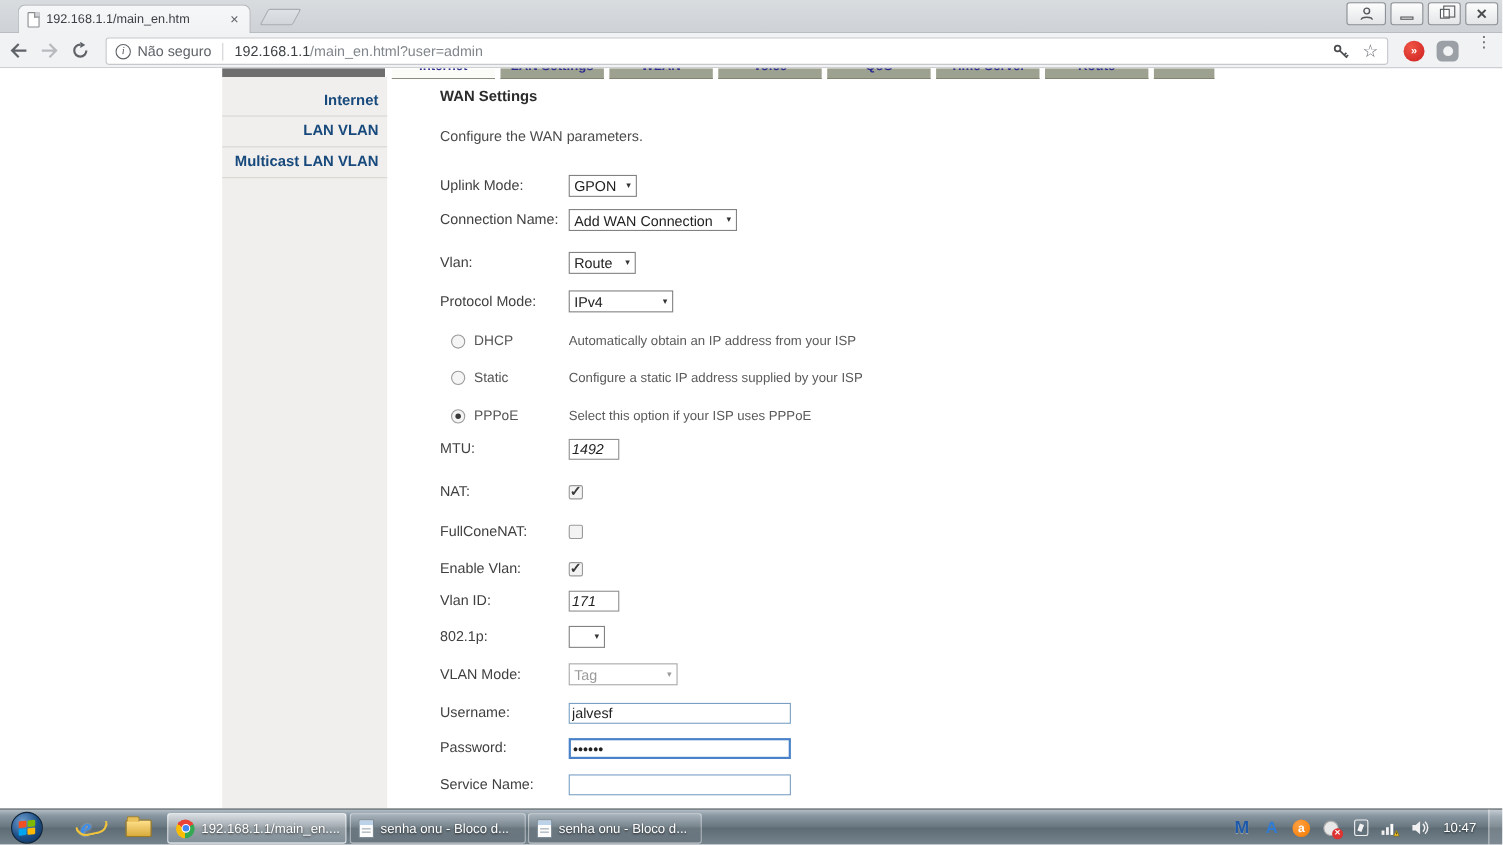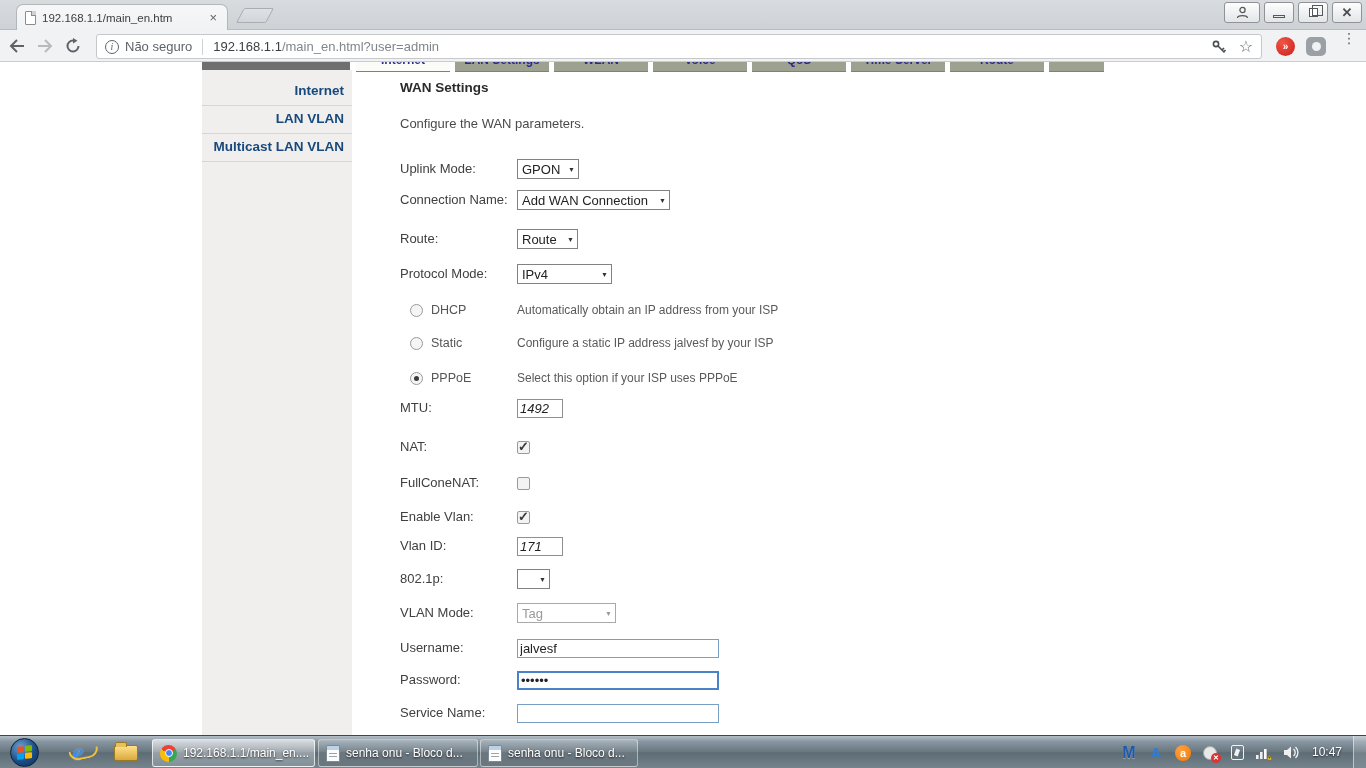--- a/index.html
+++ b/index.html
@@ -273,21 +273,21 @@
         <span class="flabel">Connection Name:</span>
         <span class="fctrl">
             <span class="fselect" style="width:153px">
           <span>Add WAN Connection</span>
           <span class="arr">▼</span>
         </span>
           </span>
       </div>
 
       <div class="frow" style="top:156px">
-        <span class="flabel">Route:</span>
+        <span class="flabel">Vlan:</span>
         <span class="fctrl">
             <span class="fselect" style="width:61px">
           <span>Route</span>
           <span class="arr">▼</span>
         </span>
           </span>
       </div>
 
       <div class="frow" style="top:191px">
         <span class="flabel">Protocol Mode:</span>
@@ -305,21 +305,21 @@
           <span class="rlabel">DHCP</span>
         </span>
         <span class="fdesc">Automatically obtain an IP address from your ISP</span>
       </div>
 
       <div class="frow radio-row" style="top:260px">
         <span class="fctrl" style="left:0">
           <input type="radio" name="ipmode" style="">
           <span class="rlabel">Static</span>
         </span>
-        <span class="fdesc">Configure a static IP address jalvesf by your ISP</span>
+        <span class="fdesc">Configure a static IP address supplied by your ISP</span>
       </div>
 
       <div class="frow radio-row" style="top:295px">
         <span class="fctrl" style="left:0">
           <input type="radio" name="ipmode" checked="checked" style="">
           <span class="rlabel">PPPoE</span>
         </span>
         <span class="fdesc">Select this option if your ISP uses PPPoE</span>
       </div>
 

